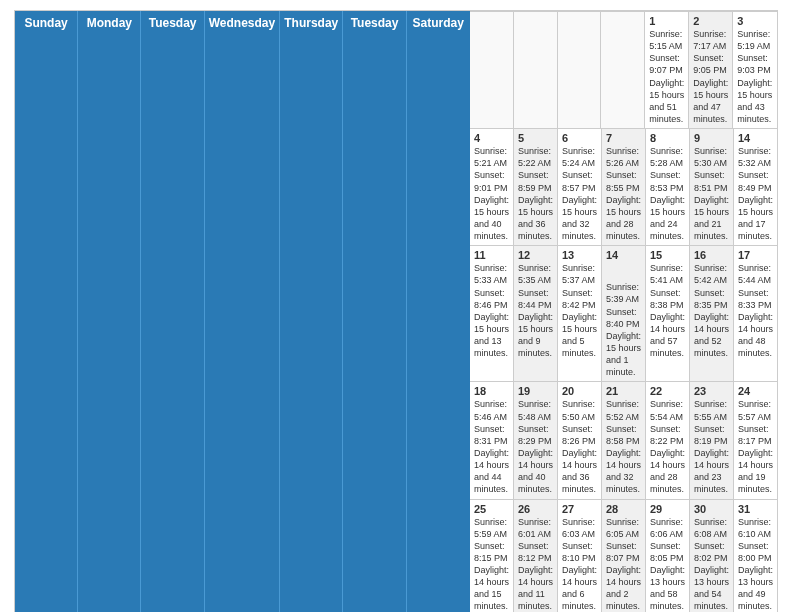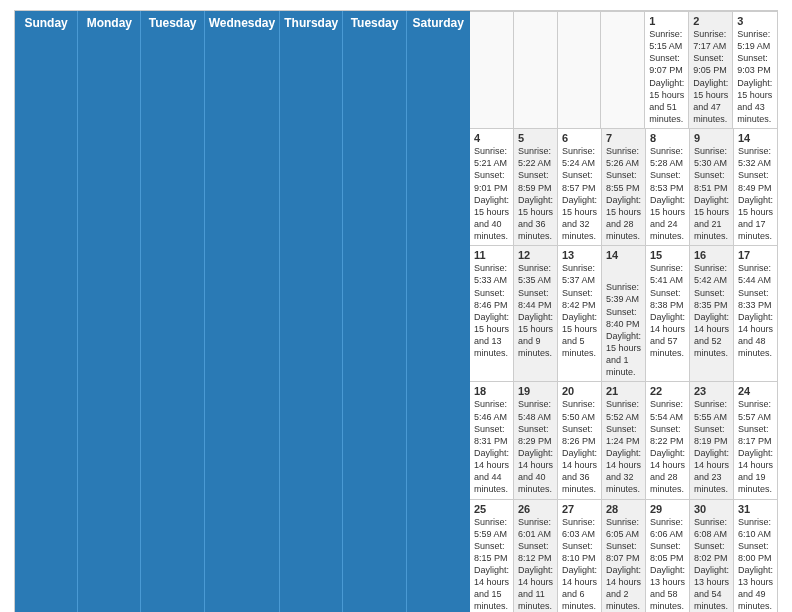--- a/index.html
+++ b/index.html
@@ -285,21 +285,21 @@
           <div class="cal-cell">
             <span class="day-number">20</span>
             <div class="cell-text" style="white-space: pre-line;">Sunrise: 5:50 AM
 Sunset: 8:26 PM
 Daylight: 14 hours
 and 36 minutes.</div>
           </div>
           <div class="cal-cell shaded">
             <span class="day-number">21</span>
             <div class="cell-text" style="white-space: pre-line;">Sunrise: 5:52 AM
-Sunset: 1:24 PM
+Sunset: 8:58 PM
 Daylight: 14 hours
 and 32 minutes.</div>
           </div>
           <div class="cal-cell">
             <span class="day-number">22</span>
             <div class="cell-text" style="white-space: pre-line;">Sunrise: 5:54 AM
 Sunset: 8:22 PM
 Daylight: 14 hours
 and 28 minutes.</div>
           </div>

